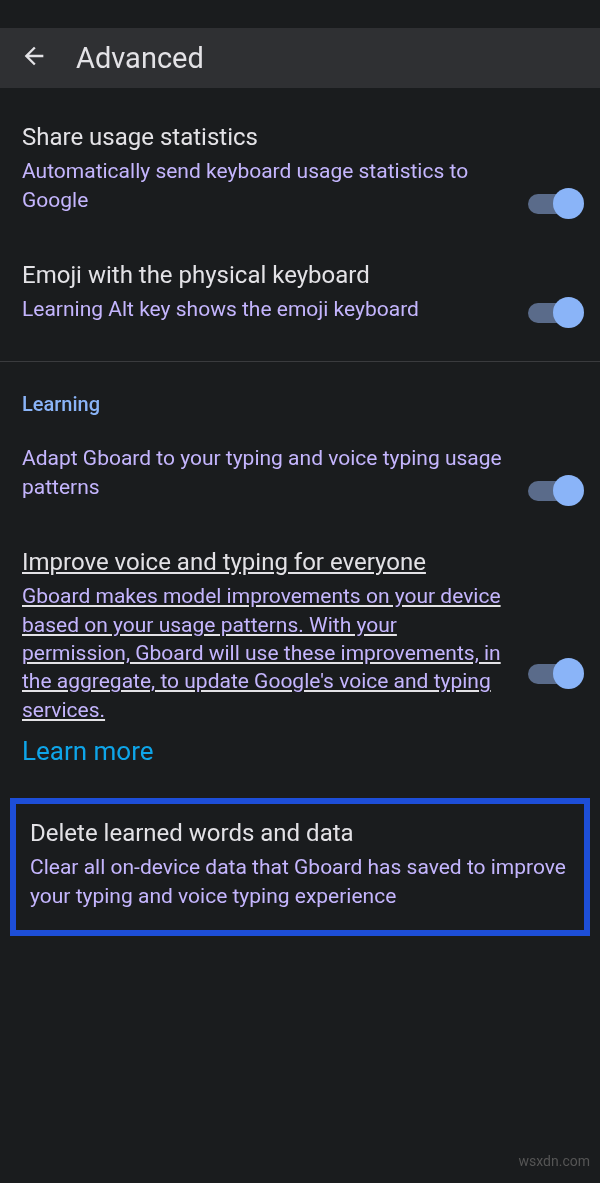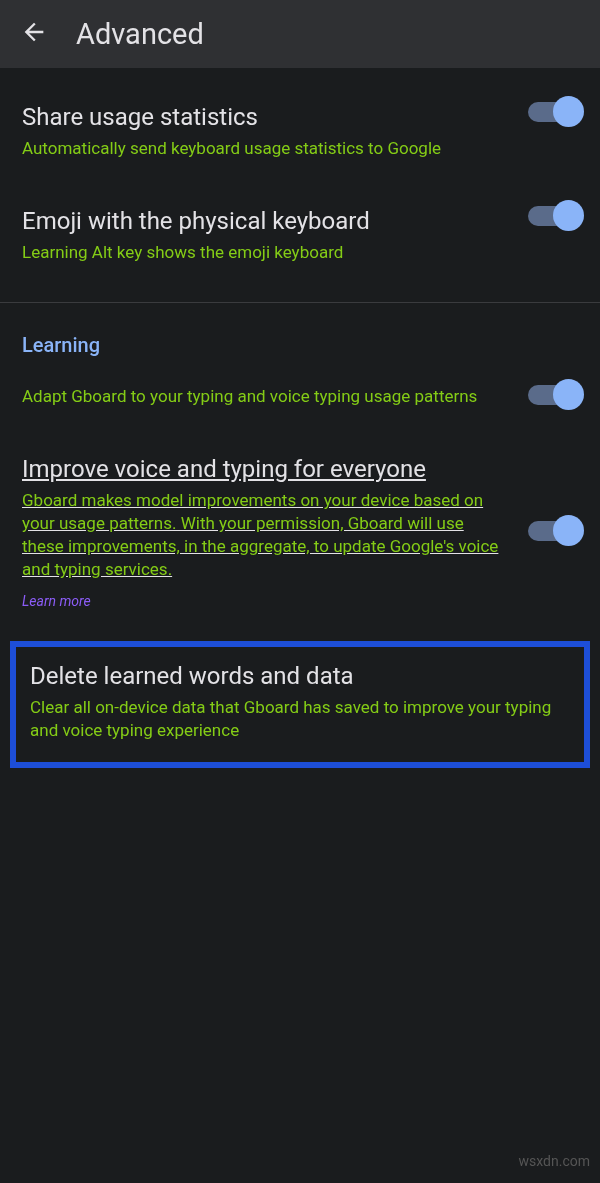--- a/index.html
+++ b/index.html
@@ -5,60 +5,61 @@
     * { margin: 0; padding: 0; box-sizing: border-box; }
     body {
       width: 600px;
       height: 1183px;
       background: #1a1c1e;
       font-family: Roboto, -apple-system, sans-serif;
       color: #e3e2e6;
       overflow: hidden;
     }
     .header {
-      height: 68px;
+      height: 60px;
       background: #2f3033;
       display: flex;
       align-items: center;
       padding: 0 20px;
       gap: 28px;
+      margin-top: 28px;
     }
     .back-icon svg {
       width: 28px;
       height: 28px;
       fill: #e3e2e6;
     }
     .header-title {
       font-size: 29px;
       font-weight: 400;
       color: #e3e2e6;
     }
     .content {
       padding-top: 16px;
     }
     .setting-row {
       display: flex;
-      align-items: flex-start;
+      align-items: flex-end;
       padding: 18px 22px;
       gap: 20px;
     }
     .setting-text {
       flex: 1;
       min-width: 0;
     }
     .setting-title {
       font-size: 24px;
       font-weight: 400;
       color: #e3e2e6;
       margin-bottom: 4px;
       line-height: 1.3;
     }
     .setting-desc {
-      font-size: 17px;
-      color: #84cc16;
+      font-size: 21px;
+      color: #c4b5fd;
       line-height: 1.35;
     }
     .toggle {
       position: relative;
       width: 50px;
       height: 20px;
       background: #5a6b8a;
       border-radius: 10px;
       flex-shrink: 0;
     }
@@ -77,24 +78,23 @@
       background: #3a3b3e;
       margin: 14px 0 6px 0;
     }
     .section-label {
       font-size: 20px;
       color: #8ab4f8;
       padding: 24px 22px 10px 22px;
       font-weight: 500;
     }
     .learn-more {
-      color: #8b5cf6;
-      font-size: 14px;
+      color: #0ea5e9;
+      font-size: 26px;
       padding: 4px 22px 22px 22px;
-      font-style: italic;
     }
     .highlighted {
       border: 6px solid #1d4ed8;
       margin: 10px 10px;
       padding: 14px 14px 20px 14px;
     }
     .watermark {
       position: absolute;
       bottom: 14px;
       right: 10px;

